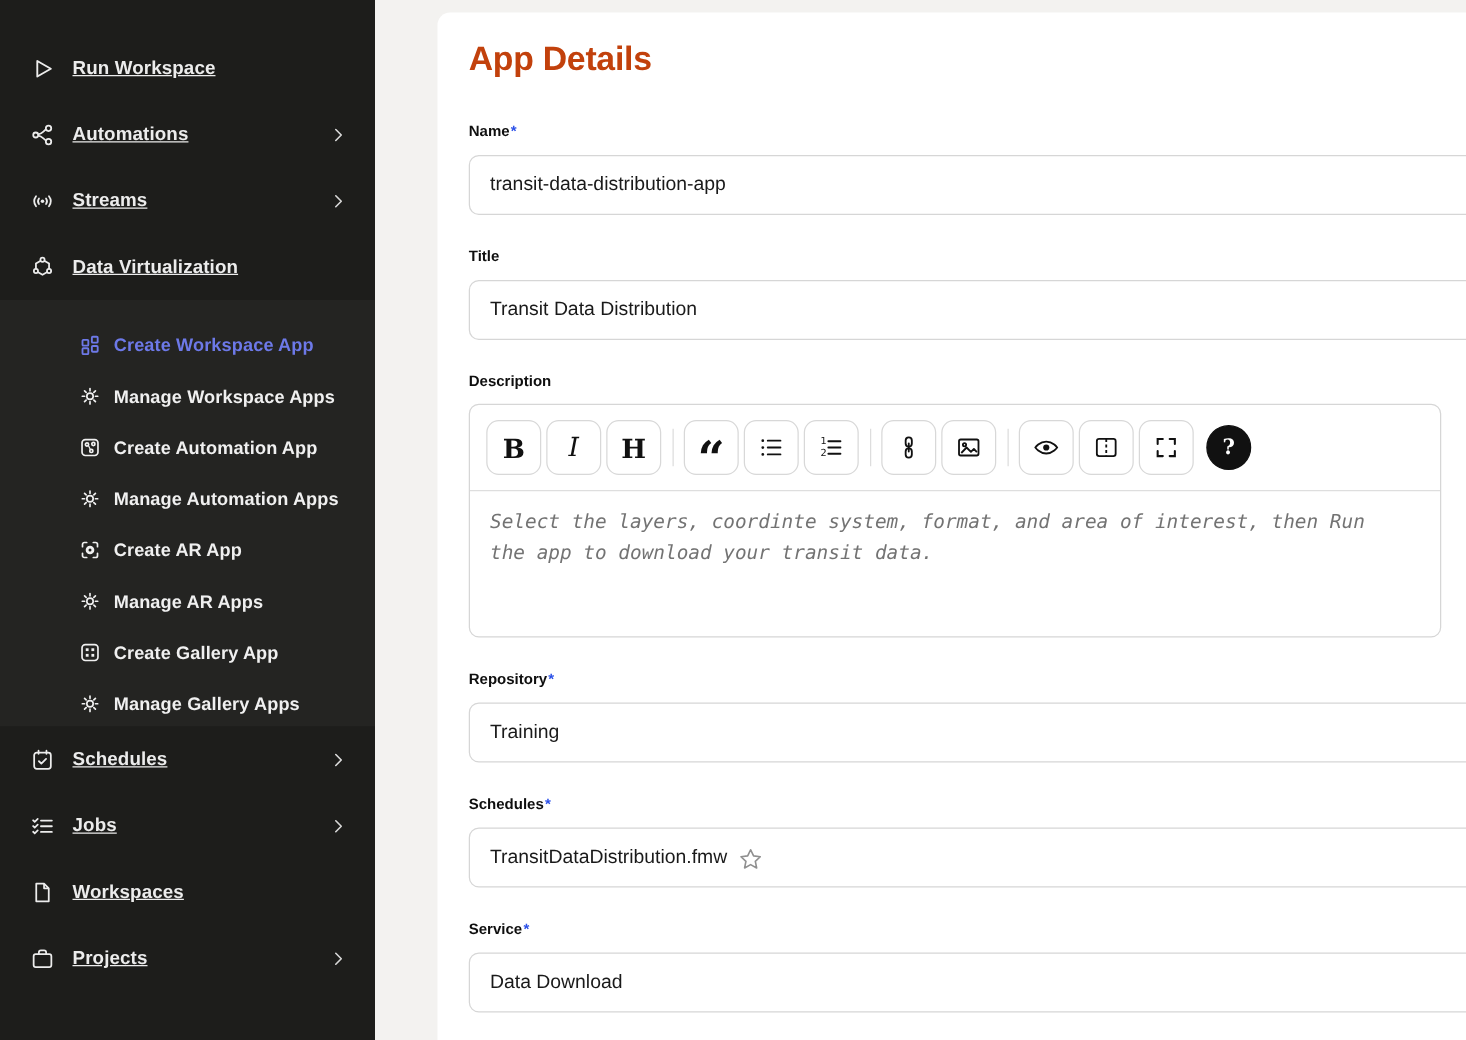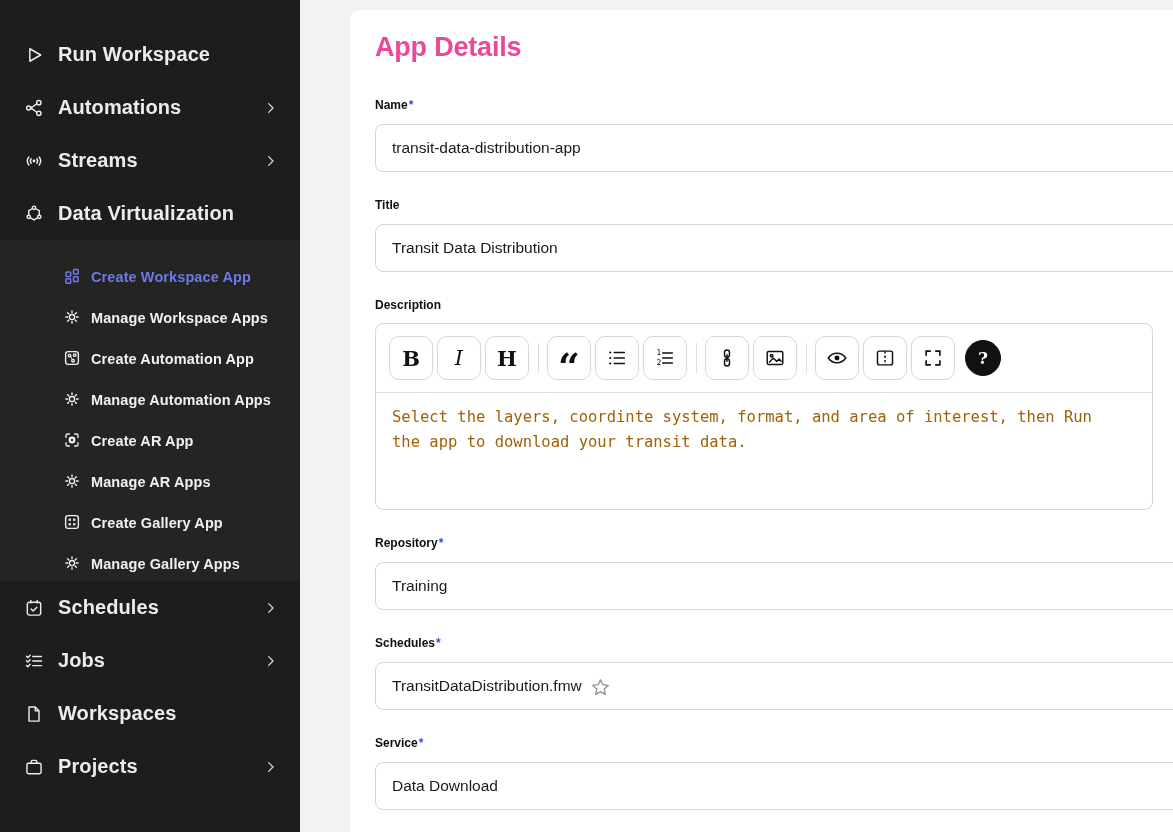--- a/index.html
+++ b/index.html
@@ -11,22 +11,22 @@
     color:#111;
   }
 
   
   .sidebar {
     position:absolute; left:0; top:0; width:300px; height:832px;
     background:#1d1d1b; padding-top:28px; overflow:hidden;
   }
   .nav-item {
     height:53px; display:flex; align-items:center; padding:0 24px;
-    color:#ececec; font-size:20px; font-weight:700; cursor:pointer;
-    position:relative; letter-spacing:.1px;
+    color:#ececec; font-size:15px; font-weight:700; cursor:pointer;
+    position:relative; letter-spacing:.1px;text-decoration:underline;
   }
   .nav-item .nicon { width:20px; height:20px; flex:0 0 20px; display:flex; align-items:center; }
   .nav-item .nlabel { margin-left:14px; white-space:nowrap; }
   .nav-item .chev { position:absolute; right:22px; top:50%; transform:translateY(-50%); display:flex; }
   .nav-group-active { background:#242422; }
   .nav-item.active-row { color:#7480ea; }
   .submenu { padding:4px 0 9px 0; }
   .sub-item {
     height:41px; display:flex; align-items:flex-end; padding-left:63px;
     color:#f0f0f0; font-size:14.5px; font-weight:700; cursor:pointer; letter-spacing:.1px;
@@ -35,21 +35,21 @@
   .sub-item .nlabel { margin-left:10px; white-space:nowrap; }
   .sub-item.active-row { color:#6d79e8; }
   svg { display:block; }
 
   
   .card {
     position:absolute; left:350px; top:10px; width:823px; height:822px;
     background:#ffffff; border-radius:10px 0 0 0;
     padding:0 20px 0 25px;
   }
-  .page-title { font-size:27px; line-height:34px; font-weight:700; color:#ec4899; margin-top:20px; letter-spacing:-.2px; }
+  .page-title { font-size:27px; line-height:34px; font-weight:700; color:#c2410c; margin-top:20px; letter-spacing:-.2px; }
 
   .flabel { margin-top:24px; font-size:12px; line-height:18px; font-weight:700; color:#0f0f0f; }
   .flabel.first { margin-top:32px; }
   .req { color:#2b50e8; margin-left:1px; }
 
   .tinput, .tselect {
     margin-top:10px; height:48px; width:848px;
     border:1px solid #d6d6d6; border-radius:8px; background:#fff;
     display:flex; align-items:center; padding:0 16px;
     font-size:15.5px; color:#1a1a1a;
@@ -68,22 +68,22 @@
   }
   .tsep { width:1px; height:30px; background:#ddd; margin:0 8px 0 5px; flex:0 0 1px; }
   .glyph-serif { font-family:"DejaVu Serif","Liberation Serif",serif; font-size:21px; font-weight:700; line-height:1; }
   .glyph-italic { font-family:"DejaVu Serif","Liberation Serif",serif; font-size:21px; font-style:italic; font-weight:500; line-height:1; }
   .glyph-quote { font-family:"DejaVu Serif","Liberation Serif",serif; font-size:38px; line-height:0; transform:translateY(9px); font-weight:700; }
   .tbtn.help { background:#111; border-color:#111; color:#fff; border-radius:50%; width:36px; height:36px; margin-left:6px; }
   .tbtn.help span { font-size:17px; font-weight:700; font-family:"DejaVu Serif","Liberation Serif",serif; }
   .editor-body {
     height:116px; padding:12px 16px;
     font-family:"DejaVu Sans Mono","Liberation Mono",monospace;
-    font-size:15.5px; line-height:25px; color:#a16207;
-    white-space:pre-line; cursor:text;
+    font-size:15.5px; line-height:25px; color:#737373;
+    white-space:pre-line; cursor:text;font-style:italic;
   }
 </style>
 </head>
 <body>
 
 <aside class="sidebar">
 
   <div class="nav-item">
     <span class="nicon">
       <svg width="20" height="20" viewBox="0 0 24 24" fill="none" stroke="#ececec" stroke-width="1.8" stroke-linejoin="round">

